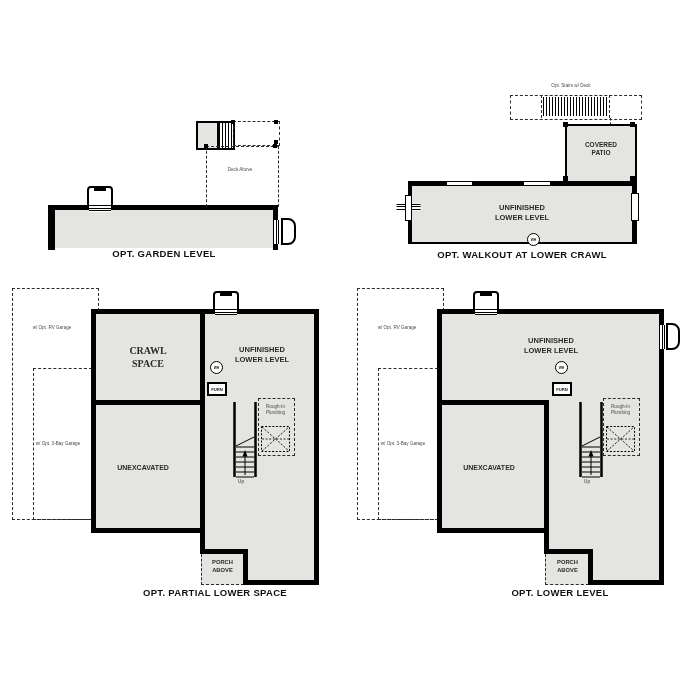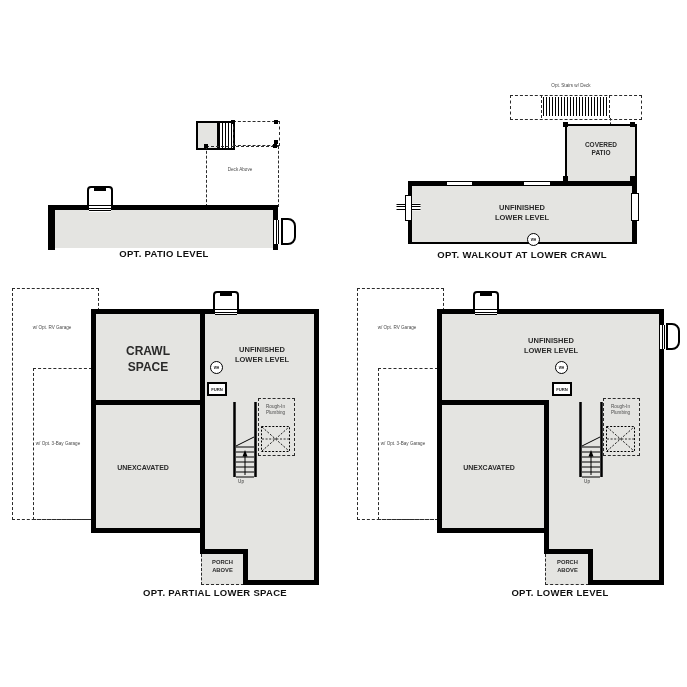--- a/index.html
+++ b/index.html
@@ -56,21 +56,21 @@
     <div class="wall" style="left:273px;top:205px;width:5px;height:45px;"></div>
     <div class="floor" style="left:55px;top:210px;width:218px;height:38px;"></div>
 
     <div class="glaze-h" style="left:89px;top:205px;width:22px;height:7px;"></div>
     <div class="bump-top" style="left:87px;top:186px;width:22px;height:17px;">
         <span class="sash"></span>
       </div>
     <div class="glaze-v" style="left:273px;top:220px;width:7px;height:24px;"></div>
     <div class="bump-right" style="left:281px;top:218px;width:11px;height:23px;"></div>
 
-    <div class="caption" style="left:64px;top:248px;width:200px;">OPT. PATIO LEVEL</div>
+    <div class="caption" style="left:64px;top:248px;width:200px;">OPT. GARDEN LEVEL</div>
   </div>
 
   <div>
     <div class="tiny" style="left:521px;top:83px;width:100px;">Opt. Stairs w/ Deck</div>
     <div class="dashed" style="left:510px;top:95px;width:130px;height:23px;"></div>
     <div class="vstripes" style="left:543px;top:97px;width:64px;height:19px;"></div>
     <div class="abs" style="left:541px;top:95px;width:0;height:23px;border-left:1px dashed #2b2b2b;"></div>
     <div class="abs" style="left:609px;top:95px;width:0;height:23px;border-left:1px dashed #2b2b2b;"></div>
     <div class="abs" style="left:610px;top:118px;width:0;height:7px;border-left:1px dashed #2b2b2b;"></div>
 
@@ -118,21 +118,21 @@
     <div class="wall" style="left:91px;top:528px;width:114px;height:5px;"></div>
     <div class="wall" style="left:243px;top:580px;width:76px;height:5px;"></div>
     <div class="wall" style="left:243px;top:549px;width:5px;height:36px;"></div>
     <div class="wall" style="left:200px;top:549px;width:48px;height:5px;"></div>
 
     <div class="glaze-h" style="left:215px;top:309px;width:22px;height:6px;"></div>
     <div class="bump-top" style="left:213px;top:291px;width:22px;height:16px;">
         <span class="sash"></span>
       </div>
 
-    <div class="lbl" style="left:123px;top:344px;width:50px;font-size:12px;">CRAWL SPACE</div>
+    <div class="lbl" style="left:123px;top:344px;width:50px;font-size:10px;font-family:Liberation Serif, serif;">CRAWL SPACE</div>
     <div class="lbl" style="left:227px;top:345px;width:70px;font-size:7.5px;">UNFINISHED LOWER LEVEL</div>
     <div class="lbl" style="left:93px;top:463px;width:100px;font-size:7px;">UNEXCAVATED</div>
 
     <div class="wh" style="left:210px;top:361px;">WH</div>
     <div class="furn" style="left:207px;top:382px;width:16px;height:10px;">FURN</div>
 
     <div class="abs" style="left:233px;top:402px;z-index:7;">
       <svg width="24" height="77" viewBox="0 0 24 77">
         <line x1="1.5" y1="0" x2="1.5" y2="75" stroke="#000" stroke-width="2.5"></line>
         <line x1="22.5" y1="0" x2="22.5" y2="75" stroke="#000" stroke-width="2.5"></line>

